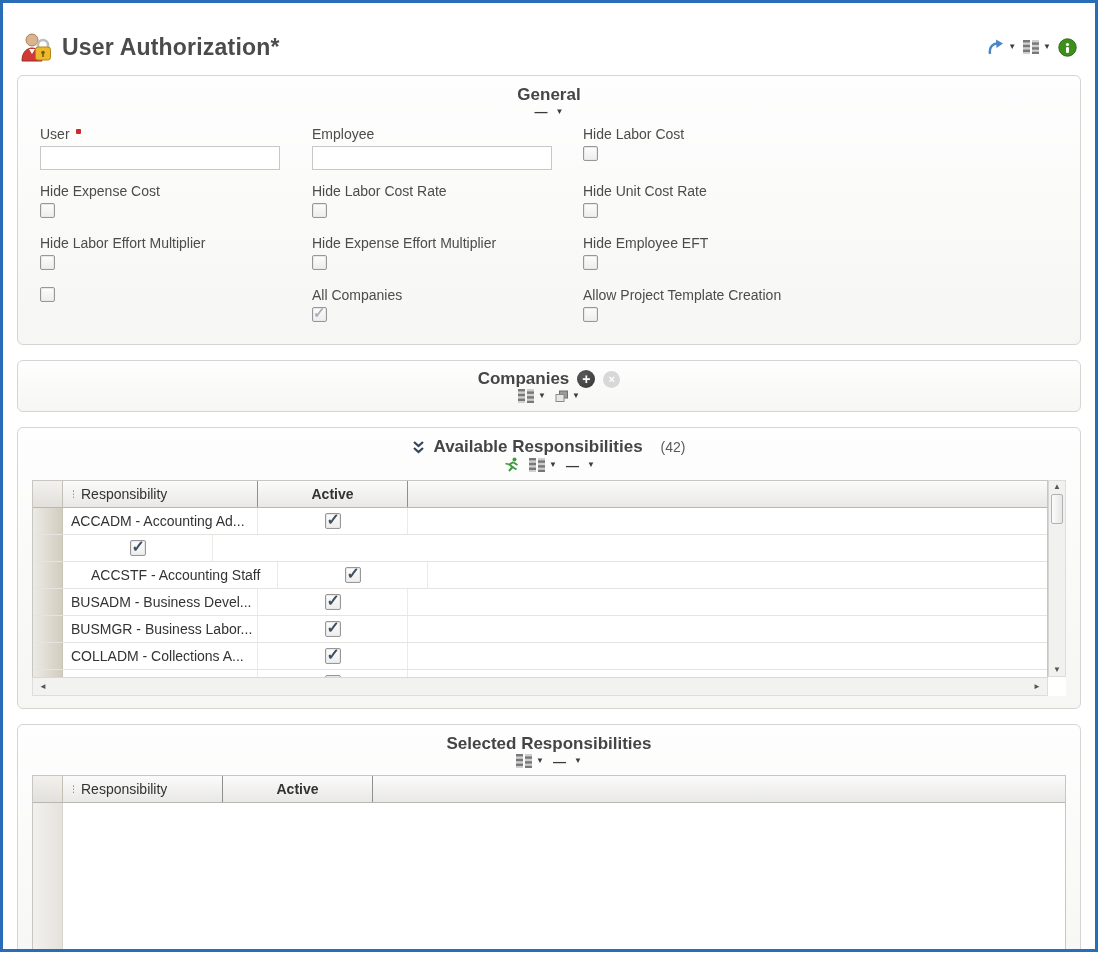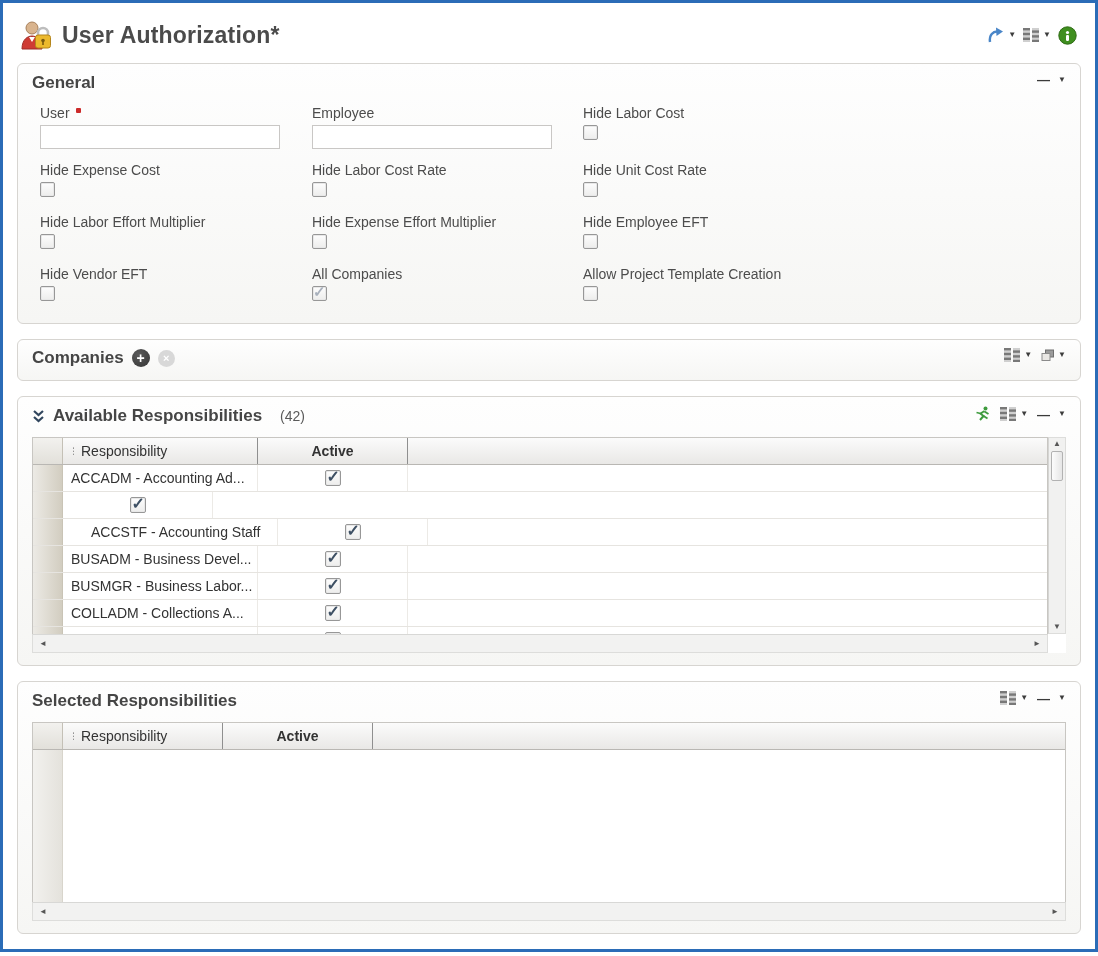--- a/index.html
+++ b/index.html
@@ -7,21 +7,21 @@
   body {
     width: 1098px; height: 956px;
     font-family: "Liberation Sans", sans-serif;
     color:#4c4c4c;
     position: relative;
   }
   .page {
     width: 1098px; height: 952px;
     border: 3px solid #2b6cb7;
     background: #ffffff;
-    padding: 4px 14px;
+    padding: 16px 14px;
     overflow: hidden;
   }
   
   .app-header {
     height: 56px;
     display: flex; align-items: center; justify-content: space-between;
     padding: 0 2px;
   }
   .app-title-wrap { display:flex; align-items:center; gap:9px; }
   .app-title { font-size: 23px; font-weight: bold; color:#4b4b4b; letter-spacing:.2px;}
@@ -30,22 +30,23 @@
   .icon-btn { display:flex; align-items:center; gap:3px; cursor:default; }
   
   .panel {
     border: 1px solid #d7d5d1;
     border-radius: 6px;
     background: linear-gradient(#fefefe, #f6f6f4);
     margin-bottom: 15px;
     padding: 9px 14px 12px 14px;
   }
   .panel-head {
-    display:flex; align-items:flex-start; justify-content:space-between;
+    display:flex; align-items:center; justify-content:space-between;
     min-height: 24px;
+    flex-direction: column;
   }
   .panel-title-wrap { display:flex; align-items:center; gap:8px; }
   .panel-title { font-size:17px; font-weight:bold; color:#454545; }
   .panel-count { font-size:14px; color:#5a5a5a; margin-left:10px; }
   .panel-actions { display:flex; align-items:center; gap:9px; }
   .minus-glyph { font-size:13px; font-weight:bold; color:#3a3a3a; line-height:1; letter-spacing:-1px;}
   
   .general-grid {
     display: grid;
     grid-template-columns: 272px 271px 1fr;
@@ -239,23 +240,20 @@
         <span class="checkbox"></span>
       </div>
       <div>
         <div class="fld-label">
             <span>Hide Employee EFT</span>
           </div>
         <span class="checkbox"></span>
       </div>
 
       <div>
-        <div class="fld-label">
-            <span>Hide Vendor EFT</span>
-          </div>
         <span class="checkbox"></span>
       </div>
       <div>
         <div class="fld-label">
             <span>All Companies</span>
           </div>
         <span class="checkbox checked disabled"></span>
       </div>
       <div>
         <div class="fld-label">

